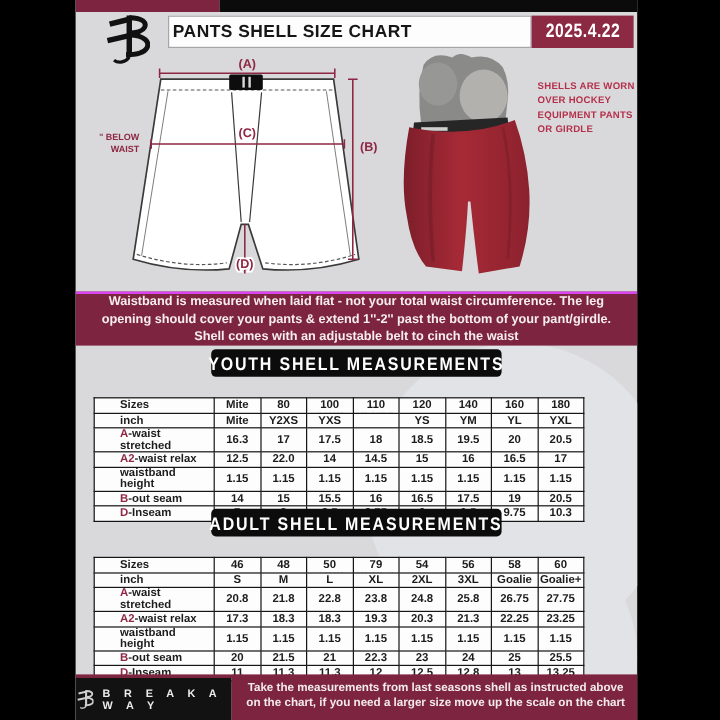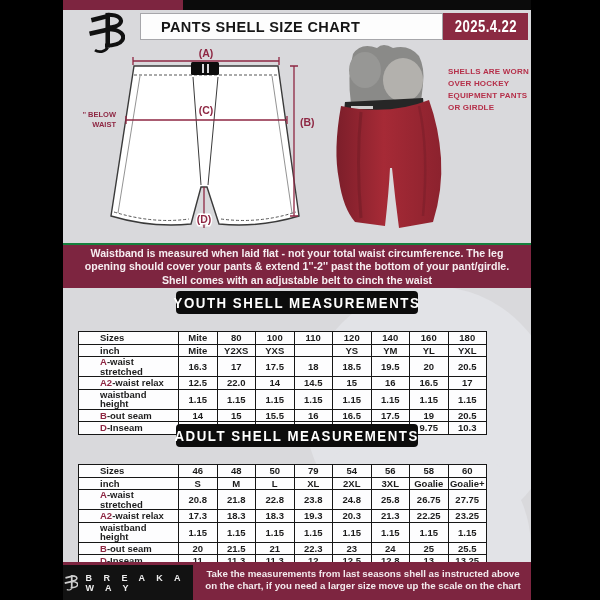--- a/index.html
+++ b/index.html
@@ -14,38 +14,38 @@
   
   .top-stripe{position:absolute;left:0;top:0;height:10px;width:100%;display:flex;z-index:2;}
   .top-stripe .mar{width:120px;background:#7d2540;}
   .top-stripe .blk{flex:1;background:#0b0b0b;}
   
   .logo-mark{position:absolute;left:22px;top:8px;width:40px;height:48px;z-index:3;}
   .bs{stroke:#111;fill:none;}
   .bs-light{stroke:#cfcfcf;fill:none;}
   .title-box{position:absolute;left:77px;top:13px;width:303px;height:27px;background:#fdfdfd;
              border:1px solid #a6a6aa;box-sizing:border-box;z-index:3;
-             display:flex;align-items:center;padding-left:20px;}
+             display:flex;align-items:center;padding-left:3px;}
   .title-box span{font-size:14.5px;font-weight:600;color:#161616;letter-spacing:.4px;}
   .date-box{position:absolute;left:380px;top:13px;width:85px;height:27px;background:#8b2a42;
             z-index:3;display:flex;align-items:center;justify-content:center;}
   .date-box span{color:#fff;font-weight:800;font-size:16px;display:inline-block;
                  transform:scaleX(.82);letter-spacing:.5px;}
   
   .pants-wrap{position:absolute;left:20px;top:48px;width:250px;height:192px;z-index:2;}
   .mea{stroke:#8e2743;stroke-width:1.3;fill:none;}
   .mlabel{fill:#8e2743;font-weight:800;font-size:10.5px;font-family:"Liberation Sans",sans-serif;}
   .mnote{fill:#8e2743;font-weight:700;font-size:7.5px;font-family:"Liberation Sans",sans-serif;}
   .photo-wrap{position:absolute;left:268px;top:40px;width:118px;height:200px;z-index:2;}
   .photo-caption{position:absolute;left:385px;top:66px;width:82px;z-index:2;
                  color:#b5304a;font-size:8px;font-weight:700;line-height:1.5;letter-spacing:.2px;}
   
   .banner{position:absolute;left:0;top:243px;width:100%;height:45px;background:#7d2540;
-          border-top:2px solid #15803d;box-sizing:border-box;z-index:2;
-          display:flex;flex-direction:column;justify-content:flex-end;align-items:center;}
+          border-top:2px solid #d946ef;box-sizing:border-box;z-index:2;
+          display:flex;flex-direction:column;justify-content:space-between;align-items:center;}
   .banner div{color:#f6edf0;font-size:10.6px;font-weight:700;line-height:1.3;white-space:nowrap;}
   
   .hbox{position:absolute;left:50%;transform:translateX(-50%);width:242px;height:23px;
         background:#0c0c0c;border-radius:4px;z-index:2;
         display:flex;align-items:center;justify-content:center;}
   .hbox span{color:#fff;font-size:14px;font-weight:800;letter-spacing:1.6px;display:inline-block;
              transform:scale(.95,1.08);white-space:nowrap;}
   .hbox.youth{top:291px;}
   .hbox.adult{top:424px;}
   .unit{position:absolute;left:0;width:100%;text-align:center;color:#47474b;

